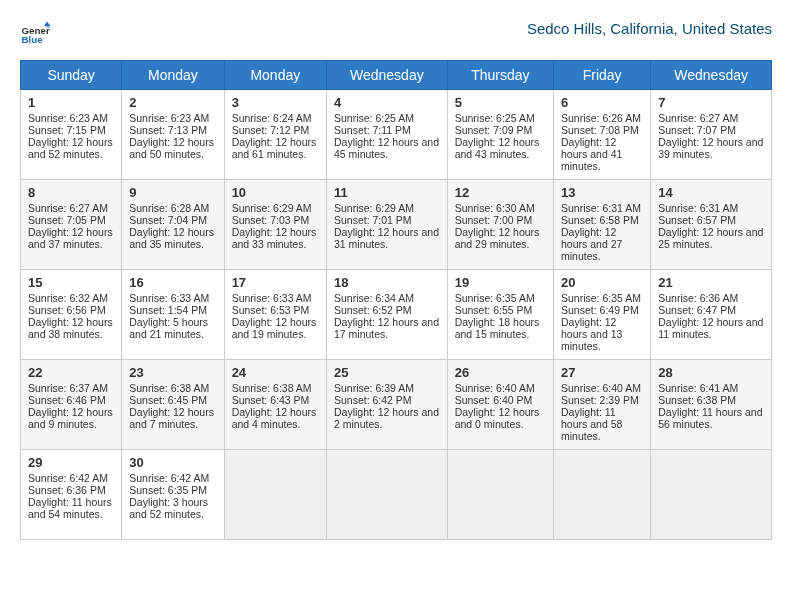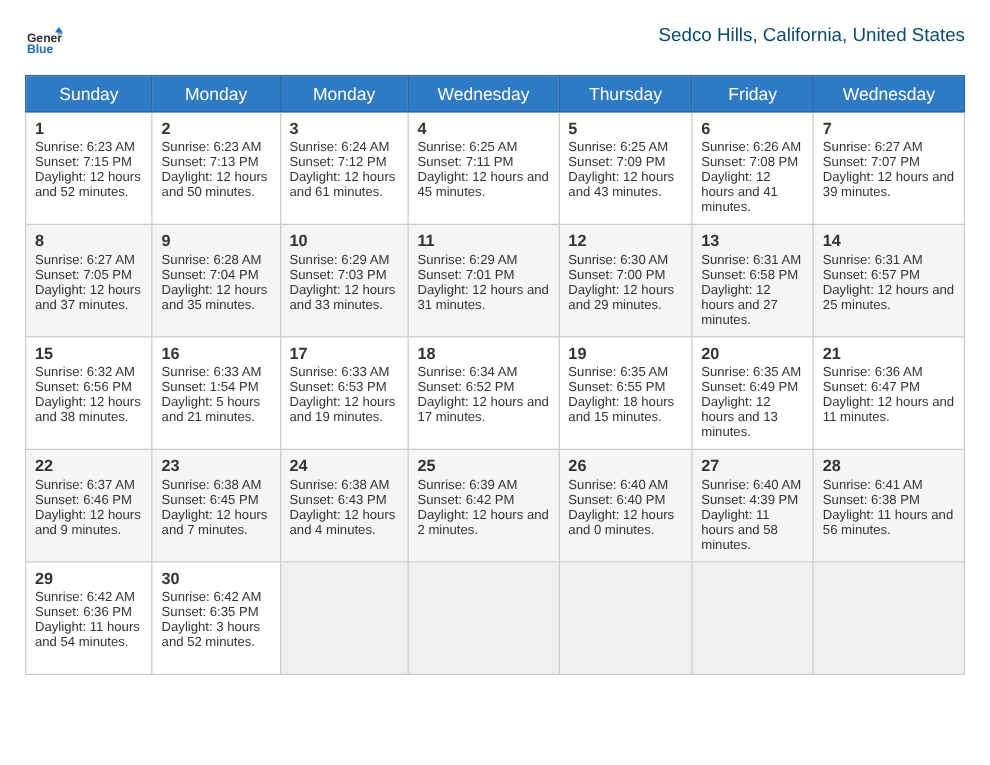--- a/index.html
+++ b/index.html
@@ -266,21 +266,21 @@
       </td>
         <td>
         <span class="day-number">26</span>
         <span>Sunrise: 6:40 AM</span><br>
         <span>Sunset: 6:40 PM</span><br>
         <span>Daylight: 12 hours and 0 minutes.</span>
       </td>
         <td>
         <span class="day-number">27</span>
         <span>Sunrise: 6:40 AM</span><br>
-        <span>Sunset: 4:39 PM</span><br>
+        <span>Sunset: 2:39 PM</span><br>
         <span>Daylight: 11 hours and 58 minutes.</span>
       </td>
         <td>
         <span class="day-number">28</span>
         <span>Sunrise: 6:41 AM</span><br>
         <span>Sunset: 6:38 PM</span><br>
         <span>Daylight: 11 hours and 56 minutes.</span>
       </td>
       </tr>
       <tr>

